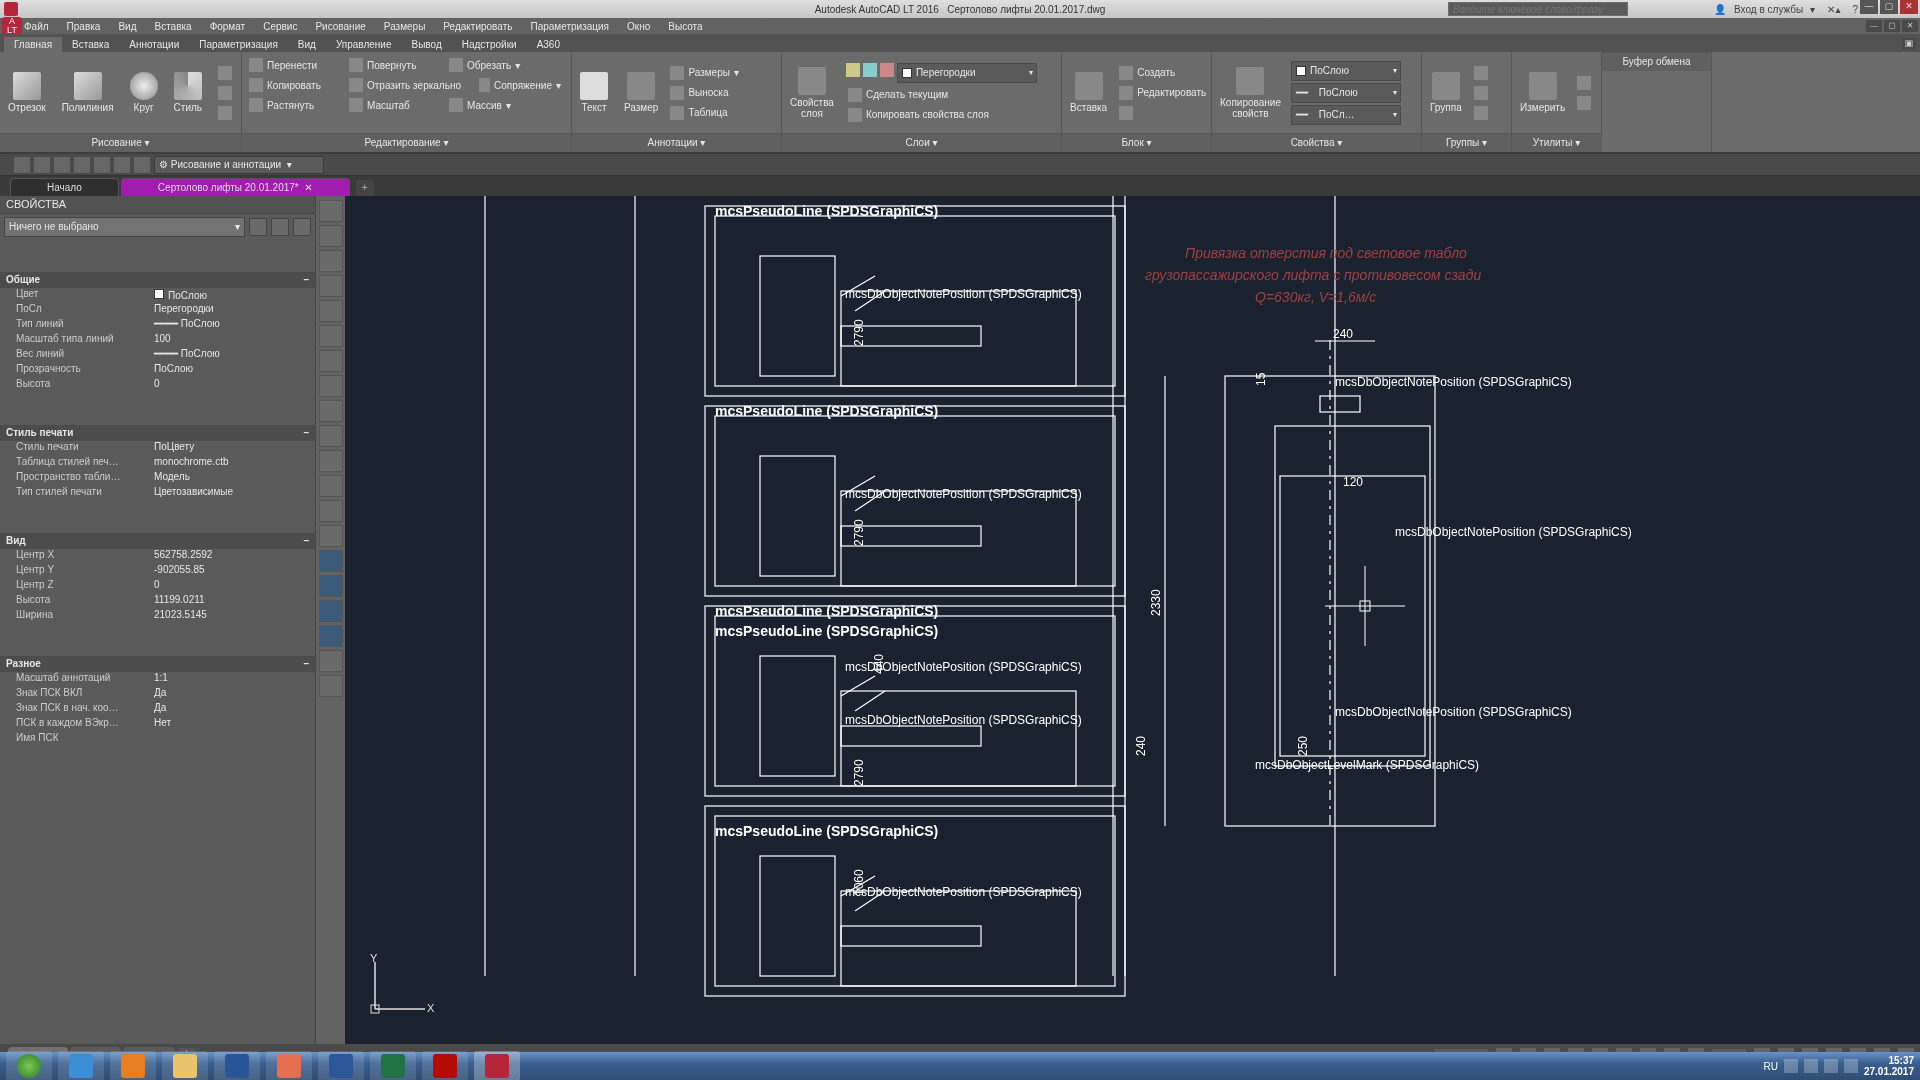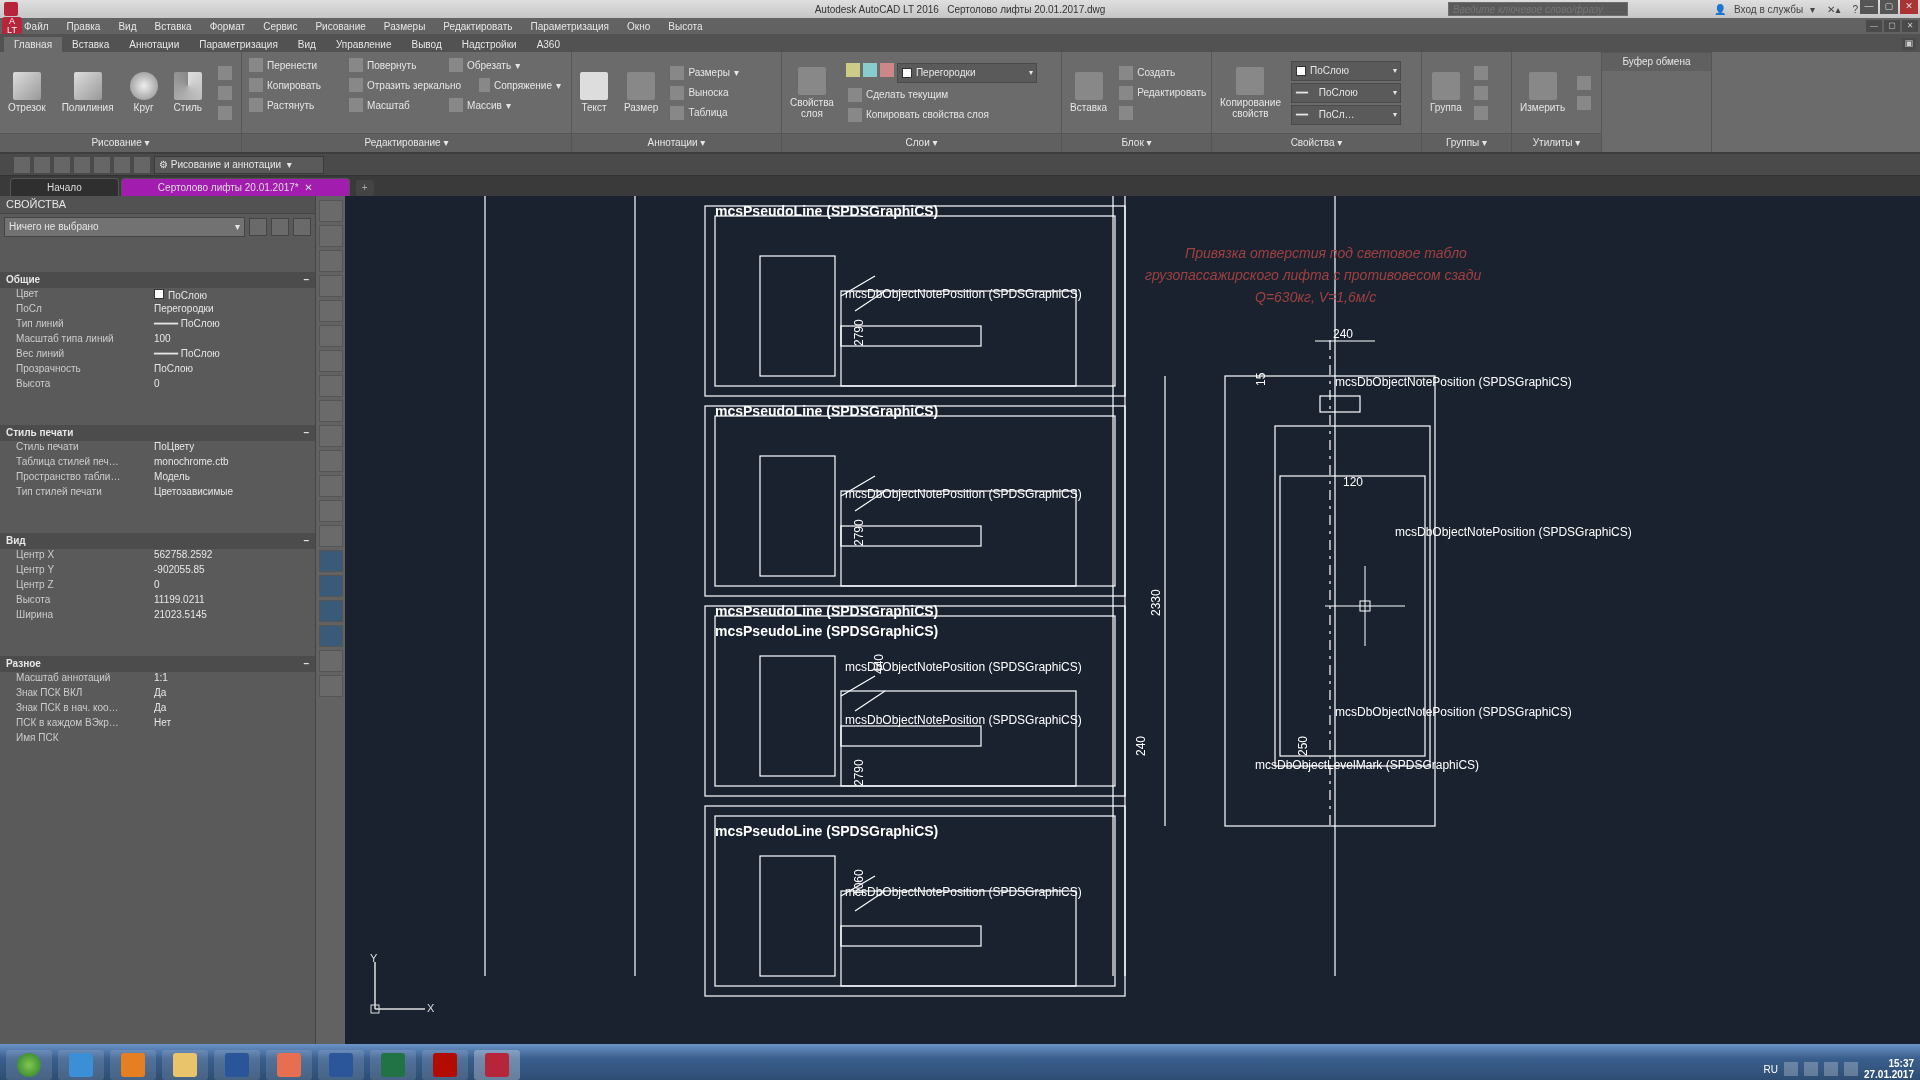--- a/index.html
+++ b/index.html
@@ -89,21 +89,21 @@
 
 .modeltabs { position:absolute; left:0; right:0; bottom:12px; height:24px; background:#4a4a4a; display:flex; align-items:center; padding-left:8px; font-size:10px; color:#ddd; }
 .modeltabs .mt { padding:4px 12px; background:#5a5a5a; border-radius:4px 4px 0 0; margin-right:2px; }
 .modeltabs .mt.active { background:#707070; }
 .modeltabs .plus { width:16px; height:16px; background:#555; text-align:center; margin-left:2px; }
 .statusright { position:absolute; right:6px; display:flex; gap:8px; align-items:center; }
 .statusright .sb { padding:2px 6px; background:#5a5a5a; font-size:10px; }
 .statusright .si { width:16px; height:16px; background:#666; }
 
 
-.taskbar { position:absolute; bottom:0; left:0; right:0; height:36px; background:linear-gradient(#6b93c8,#3a5f8e 40%,#2e4d73); display:flex; align-items:flex-end; padding:0 6px; gap:6px; }
+.taskbar { position:absolute; bottom:0; left:0; right:0; height:28px; background:linear-gradient(#6b93c8,#3a5f8e 40%,#2e4d73); display:flex; align-items:center; padding:0 6px; gap:6px; }
 .taskbar .tb { width:46px; height:30px; background:rgba(255,255,255,0.12); border-radius:3px; display:flex; align-items:center; justify-content:center; }
 .taskbar .tb.active { background:rgba(255,255,255,0.28); }
 .taskbar .tb .ic { width:24px; height:24px; border-radius:3px; }
 .taskbar .tray { position:absolute; right:6px; display:flex; align-items:center; gap:6px; color:#fff; font-size:10px; }
 .taskbar .tray .clk { text-align:right; line-height:11px;font-weight:bold; }
 .taskbar .tray .ti { width:14px; height:14px; background:rgba(255,255,255,0.25); }
 </style>
 </head>
 <body>
 

